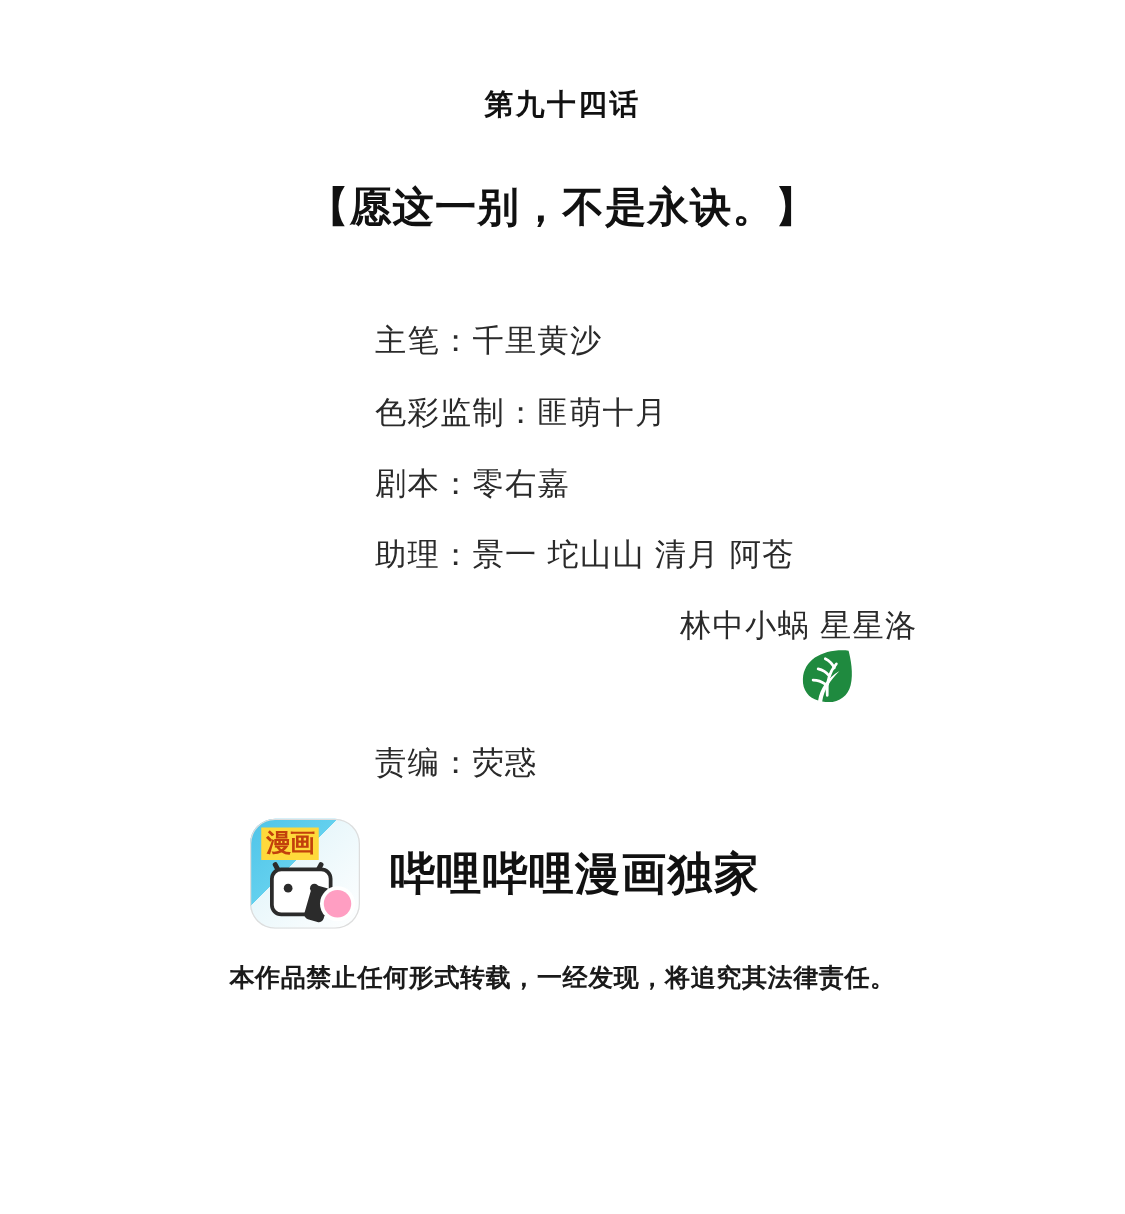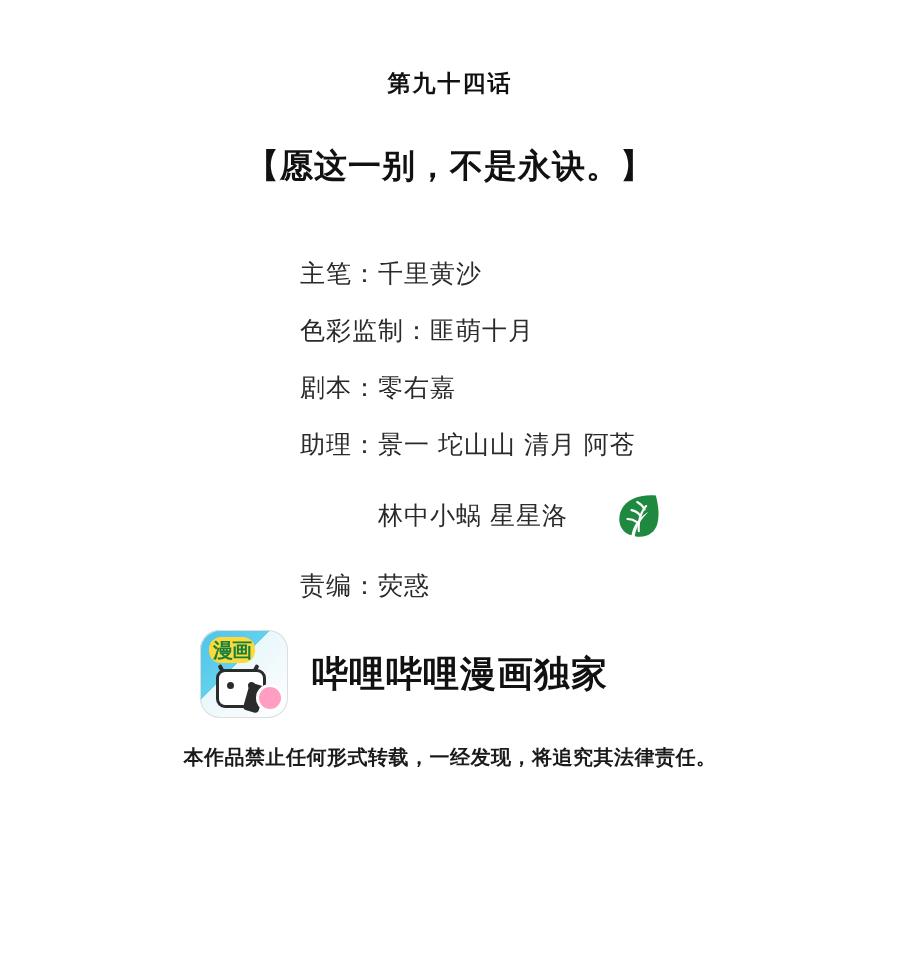--- a/index.html
+++ b/index.html
@@ -46,20 +46,21 @@
     font-weight: 400;
     color: #2a2a2a;
     line-height: 1;
     margin-bottom: 32px;
     letter-spacing: 1px;
     display: flex;
     align-items: center;
   }
   .credit-row.indent {
     padding-left: 78px;
+    flex-direction: column;
   }
   .leaf-wrap {
     margin-left: 44px;
     display: inline-flex;
     align-items: center;
   }
   .leaf-icon {
     width: 52px;
     height: 52px;
     display: block;
@@ -78,26 +79,26 @@
     overflow: hidden;
     background: linear-gradient(135deg, #4fc4e8 0%, #63d0ee 40%, #e9f7fb 40%, #ffffff 100%);
     flex: none;
     box-shadow: 0 0 0 1px #dddddd inset;
   }
   .brand-logo .logo-badge {
     position: absolute;
     top: 7px;
     left: 9px;
     background: #ffd93b;
-    color: #15803d;
+    color: #c2410c;
     font-size: 20px;
     font-weight: 700;
     line-height: 1;
     padding: 3px 4px;
-    border-radius: 12px;
+    border-radius: 0;
     letter-spacing: -1px;
   }
   .brand-logo .logo-tv {
     position: absolute;
     left: 16px;
     bottom: 10px;
     width: 44px;
     height: 33px;
     background: #ffffff;
     border: 3px solid #2b2b2b;

